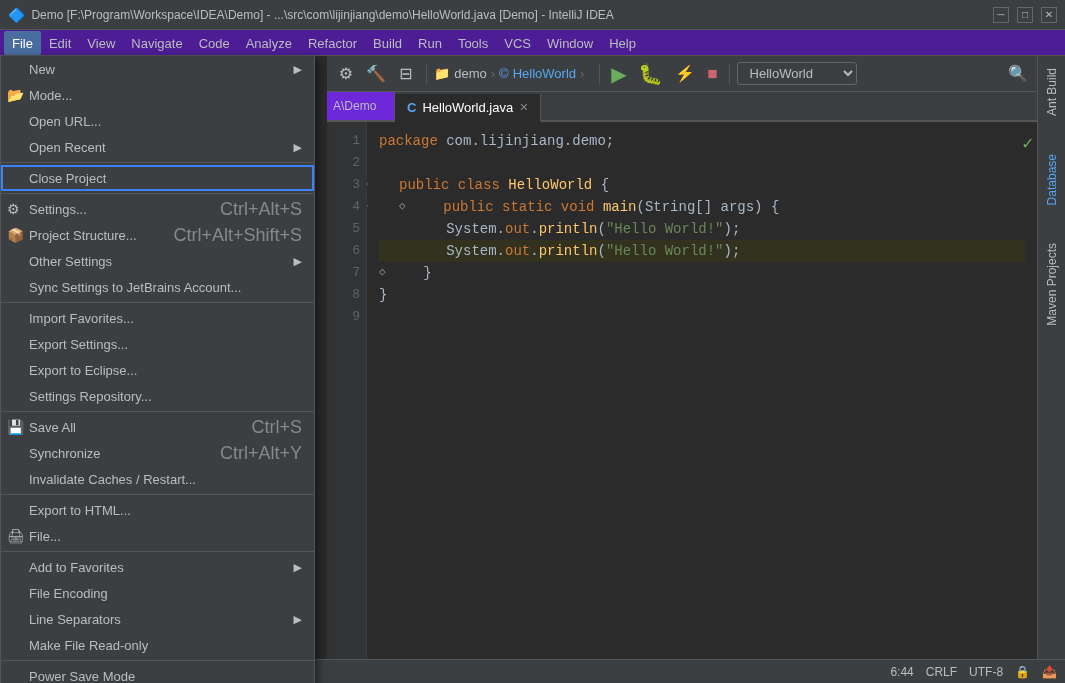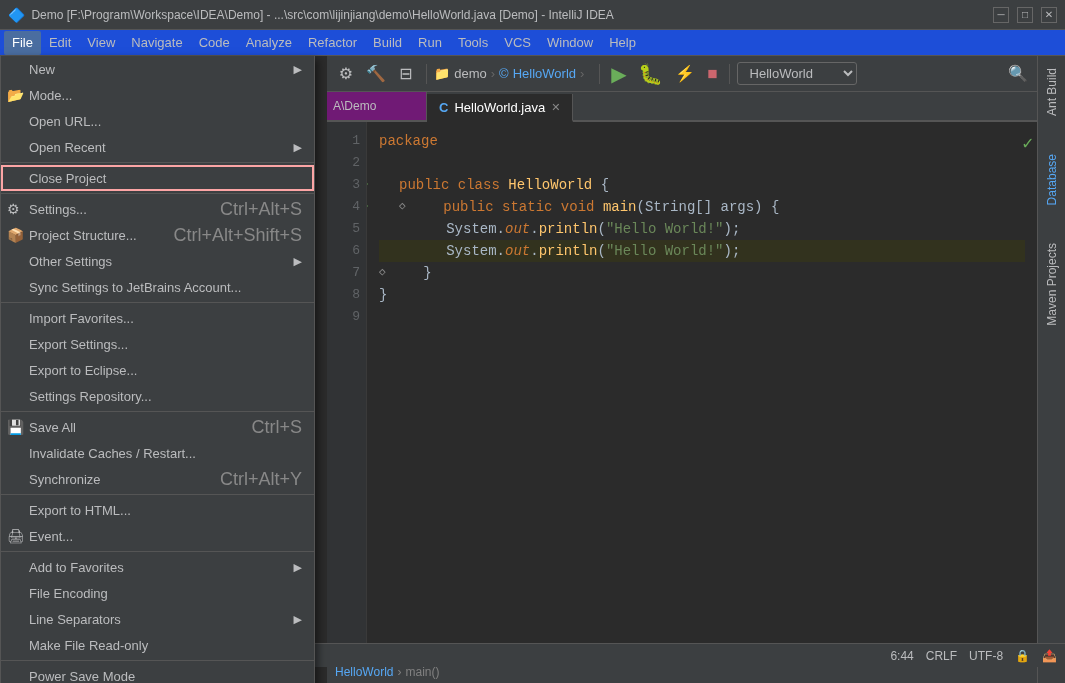--- a/index.html
+++ b/index.html
@@ -29,24 +29,24 @@
     #title-bar .window-controls { display: flex; gap: 8px; }
     #title-bar .win-btn {
       width: 16px; height: 16px;
       display: flex; align-items: center; justify-content: center;
       font-size: 10px; color: #bbbcbe; cursor: pointer;
       border: 1px solid #666; background: #3c3f41;
     }
 
     
     #menu-bar {
-      background: #1d4ed8;
+      background: #4c1d95;
       height: 26px;
       display: flex;
-      align-items: center;
+      align-items: flex-end;
       padding: 0 4px;
       border-bottom: 1px solid #555;
     }
     .menu-item {
       padding: 3px 8px;
       color: #bbbcbe;
       cursor: pointer;
       font-size: 13px;
       height: 24px;
       display: flex;
@@ -105,21 +105,21 @@
     .dd-item .arrow {
       margin-left: auto;
       font-size: 11px;
     }
     .dd-separator {
       height: 1px;
       background: #555;
       margin: 2px 0;
     }
     .dd-item.close-project {
-      border: 2px solid #fca5a5;
+      border: 2px solid #3b82f6;
       padding: 1px 10px 1px 26px;
     }
 
     
     #editor-area {
       flex: 1;
       display: flex;
       flex-direction: column;
       background: #2b2b2b;
     }
@@ -228,21 +228,21 @@
     }
     .code-line {
       height: 22px;
       display: flex;
       align-items: center;
       white-space: pre;
       position: relative;
     }
     .code-line.highlighted { background: #32321e; }
     .kw { color: #cc7832; font-weight: normal; }
-    .kw2 { color: #cc7832; font-style: italic; }
+    .kw2 { color: #cc7832; }
     .str { color: #6a8759; }
     .cls { color: #ffc66d; }
     .fn { color: #ffc66d; }
     .normal { color: #a9b7c6; }
     .run-arrow {
       position: absolute;
       left: -18px;
       color: #6aad5a;
       font-size: 12px;
     }
@@ -275,21 +275,21 @@
       background: #3c3f41;
       height: 24px;
       display: flex;
       align-items: center;
       padding: 0 8px;
       font-size: 12px;
       color: #bbbcbe;
       border-top: 1px solid #555;
       gap: 8px;
       position: absolute;
-      bottom: 16px;
+      bottom: 0;
       left: 0;
       right: 0;
     }
     .status-right { margin-left: auto; display: flex; gap: 12px; align-items: center; }
 
     
     #bottom-breadcrumb {
       background: #3c3f41;
       height: 24px;
       display: flex;
@@ -411,37 +411,37 @@
 
     <div class="dd-separator"></div>
 
     <div class="dd-item">
       <span class="item-icon">💾</span>
       <span>Save All</span>
       <span class="shortcut">Ctrl+S</span>
     </div>
 
     <div class="dd-item">
-      <span>Invalidate Caches / Restart...</span>
-    </div>
-
-    <div class="dd-item">
       <span>Synchronize</span>
       <span class="shortcut">Ctrl+Alt+Y</span>
     </div>
 
+    <div class="dd-item">
+      <span>Invalidate Caches / Restart...</span>
+    </div>
+
     <div class="dd-separator"></div>
 
     <div class="dd-item">
       <span>Export to HTML...</span>
     </div>
 
     <div class="dd-item">
       <span class="item-icon">🖨</span>
-      <span>Event...</span>
+      <span>File...</span>
     </div>
 
     <div class="dd-separator"></div>
 
     <div class="dd-item">
       <span>Add to Favorites</span>
       <span class="arrow">▶</span>
     </div>
 
     <div class="dd-item">
@@ -488,21 +488,21 @@
       <div class="tb-separator"></div>
       <select class="tb-dropdown">
         <option>HelloWorld</option>
       </select>
       <div style="margin-left: auto;">
         <div class="tb-btn">🔍</div>
       </div>
     </div>
 
     <div style="display: flex;">
-      <div style="background:#701a75; width:100px; display:flex; align-items:center; padding: 0 6px; color:#bbbcbe; font-size:12px; border-right:1px solid #555; border-bottom: 2px solid #555;">
+      <div style="background:#6d28d9; width:68px; display:flex; align-items:center; padding: 0 6px; color:#bbbcbe; font-size:12px; border-right:1px solid #555; border-bottom: 2px solid #555;">
         <span>A\Demo</span>
       </div>
       <div id="editor-tabs" style="flex:1;">
         <div class="editor-tab active">
           <span style="color:#56a8f5; font-weight:bold;">C</span>
           <span>HelloWorld.java</span>
           <span class="tab-close">✕</span>
         </div>
       </div>
     </div>
@@ -515,21 +515,21 @@
         <div class="ln">4</div>
         <div class="ln">5</div>
         <div class="ln">6</div>
         <div class="ln">7</div>
         <div class="ln">8</div>
         <div class="ln">9</div>
       </div>
       <div id="code-content">
 
         <div class="code-line">
-          <span class="kw">package </span>
+          <span class="kw">package </span><span class="normal">com.lijinjiang.demo;</span>
         </div>
 
         <div class="code-line"></div>
 
         <div class="code-line" style="position:relative; padding-left: 20px;">
           <span class="run-arrow">▶</span>
           <span class="kw">public </span><span class="kw">class </span><span class="cls">HelloWorld </span><span class="normal">{</span>
         </div>
 
         <div class="code-line" style="position:relative; padding-left: 20px;">

